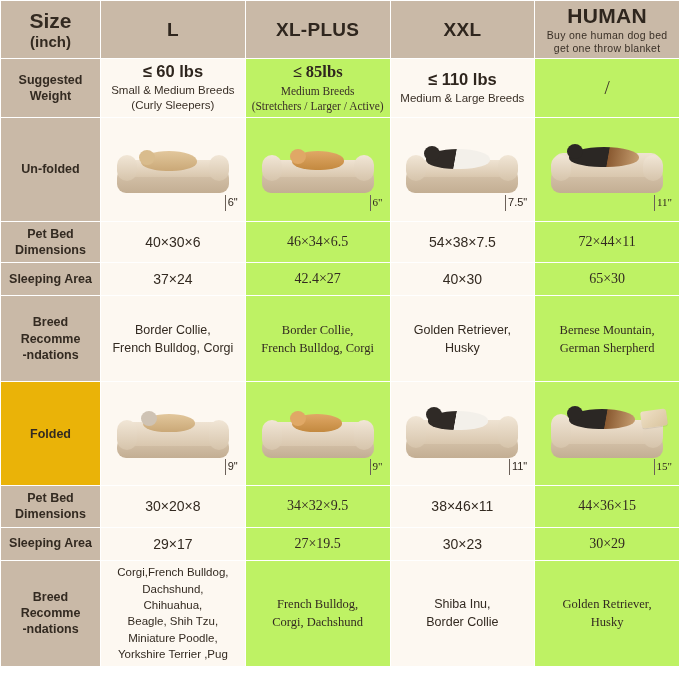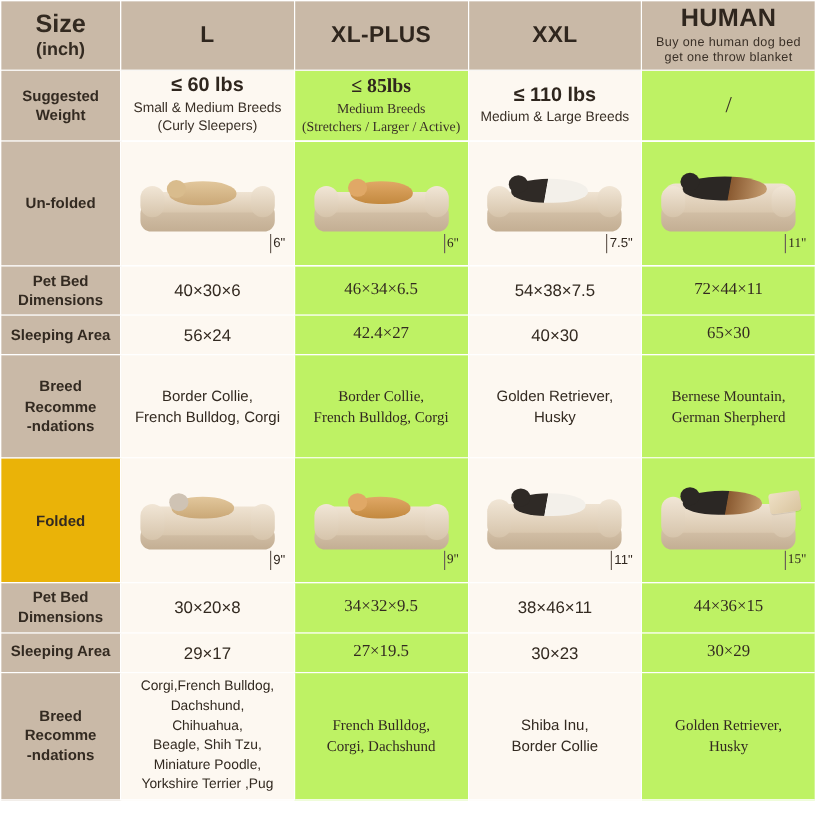--- a/index.html
+++ b/index.html
@@ -293,21 +293,21 @@
   <tr style="height:40px;">
     <td class="rlabel">Pet Bed<br>Dimensions</td>
     <td class="cell-a dim">40×30×6</td>
     <td class="cell-b dim">46×34×6.5</td>
     <td class="cell-a dim">54×38×7.5</td>
     <td class="cell-b dim">72×44×11</td>
   </tr>
 
   <tr style="height:32px;">
     <td class="rlabel">Sleeping Area</td>
-    <td class="cell-a dim">56×24</td>
+    <td class="cell-a dim">37×24</td>
     <td class="cell-b dim">42.4×27</td>
     <td class="cell-a dim">40×30</td>
     <td class="cell-b dim">65×30</td>
   </tr>
 
   <tr style="height:83px;">
     <td class="rlabel">Breed<br>Recomme<br>-ndations</td>
     <td class="cell-a breed">Border Collie,<br>French Bulldog, Corgi</td>
     <td class="cell-b breed">Border Collie,<br>French Bulldog, Corgi</td>
     <td class="cell-a breed">Golden Retriever,<br>Husky</td>

